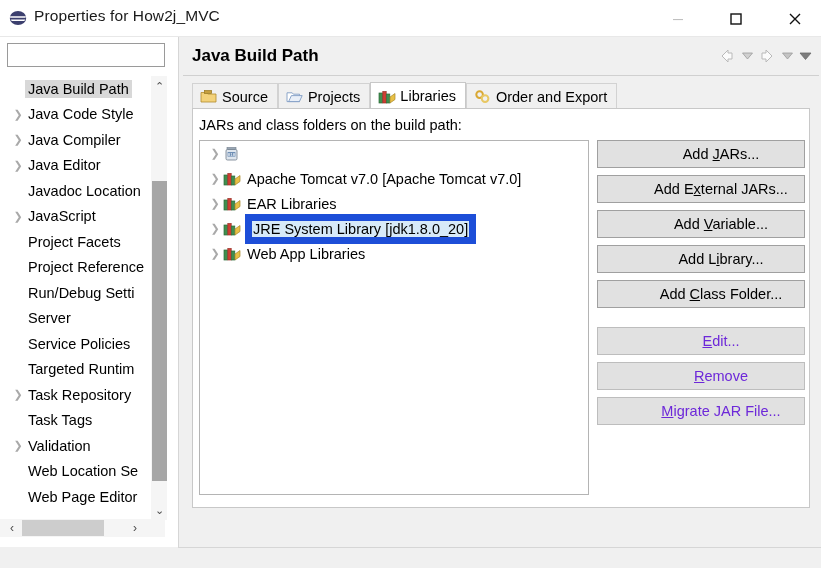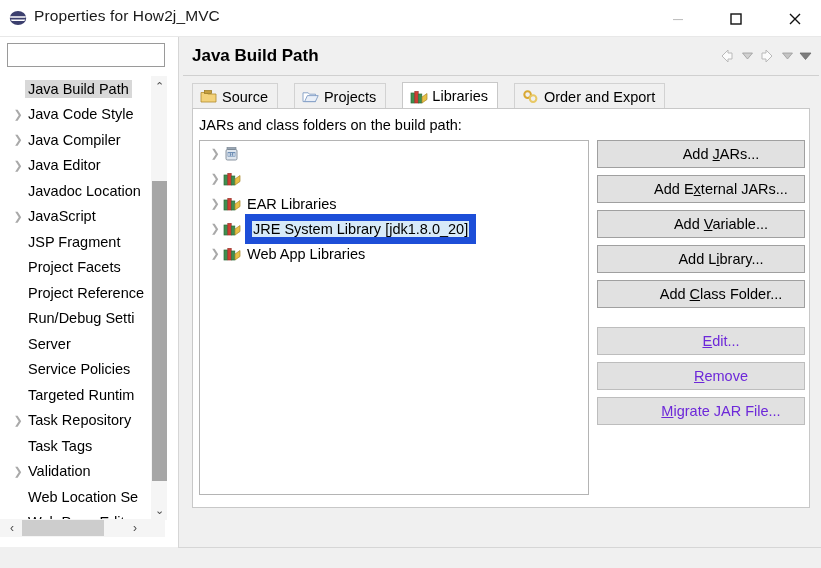--- a/index.html
+++ b/index.html
@@ -152,21 +152,21 @@
 
   #title-rule {
     position: absolute; left: 4px; top: 38px;
     width: 636px; height: 1px; background: #d0d0d0;
   }
 
   
   #tabstrip {
     position: absolute; left: 13px; top: 45px;
     width: 618px; height: 27px;
-    display: flex; align-items: flex-end; gap: 16px;
+    display: flex; align-items: flex-end;
   }
   .tab {
     height: 26px;
     display: flex; align-items: center;
     padding: 0 9px 0 7px;
     font-size: 14.5px; color: #000;
     background: #f0f0f0;
     border: 1px solid #d2d2d2;
     border-bottom: none;
     white-space: nowrap;
@@ -314,24 +314,20 @@
         <div class="tree-row">
           <span class="tree-arrow"></span>
           <span class="tree-label">Javadoc Location</span>
         </div>
         <div class="tree-row">
           <span class="tree-arrow">❯</span>
           <span class="tree-label">JavaScript</span>
         </div>
         <div class="tree-row">
           <span class="tree-arrow"></span>
-          <span class="tree-label">JSP Fragment</span>
-        </div>
-        <div class="tree-row">
-          <span class="tree-arrow"></span>
           <span class="tree-label">Project Facets</span>
         </div>
         <div class="tree-row">
           <span class="tree-arrow"></span>
           <span class="tree-label">Project Reference</span>
         </div>
         <div class="tree-row">
           <span class="tree-arrow"></span>
           <span class="tree-label">Run/Debug Setti</span>
         </div>
@@ -464,20 +460,21 @@
               </svg></span>
           </div>
           <div class="lib-row">
             <span class="lib-arrow">❯</span>
             <span class="lib-icon"><svg width="18" height="16" viewBox="0 0 18 16">
                 <rect x="1" y="4" width="3.4" height="10" fill="#3f8f4f" stroke="#2c6a38" stroke-width="0.7"></rect>
                 <rect x="4.8" y="2.5" width="3.4" height="11.5" fill="#cf3f33" stroke="#973026" stroke-width="0.7"></rect>
                 <rect x="8.6" y="5" width="3.2" height="9" fill="#3f8f4f" stroke="#2c6a38" stroke-width="0.7"></rect>
                 <path d="M12 14 L17 10.5 L17 4.5 L12 8 Z" fill="#e8c045" stroke="#a8862a" stroke-width="0.7"></path>
               </svg></span>
+            <span class="lib-text">Apache Tomcat v7.0 [Apache Tomcat v7.0]</span>
           </div>
           <div class="lib-row">
             <span class="lib-arrow">❯</span>
             <span class="lib-icon"><svg width="18" height="16" viewBox="0 0 18 16">
                 <rect x="1" y="4" width="3.4" height="10" fill="#3f8f4f" stroke="#2c6a38" stroke-width="0.7"></rect>
                 <rect x="4.8" y="2.5" width="3.4" height="11.5" fill="#cf3f33" stroke="#973026" stroke-width="0.7"></rect>
                 <rect x="8.6" y="5" width="3.2" height="9" fill="#3f8f4f" stroke="#2c6a38" stroke-width="0.7"></rect>
                 <path d="M12 14 L17 10.5 L17 4.5 L12 8 Z" fill="#e8c045" stroke="#a8862a" stroke-width="0.7"></path>
               </svg></span>
             <span class="lib-text">EAR Libraries</span>

